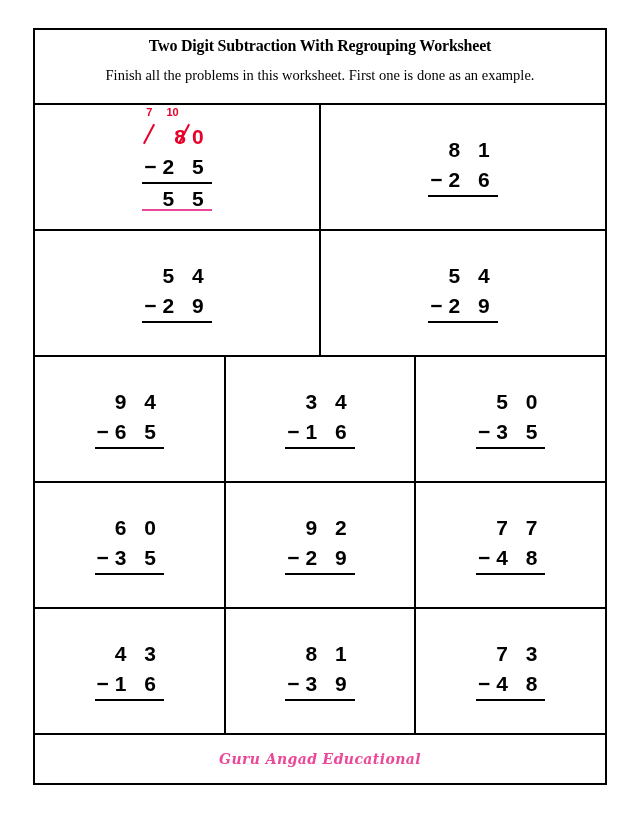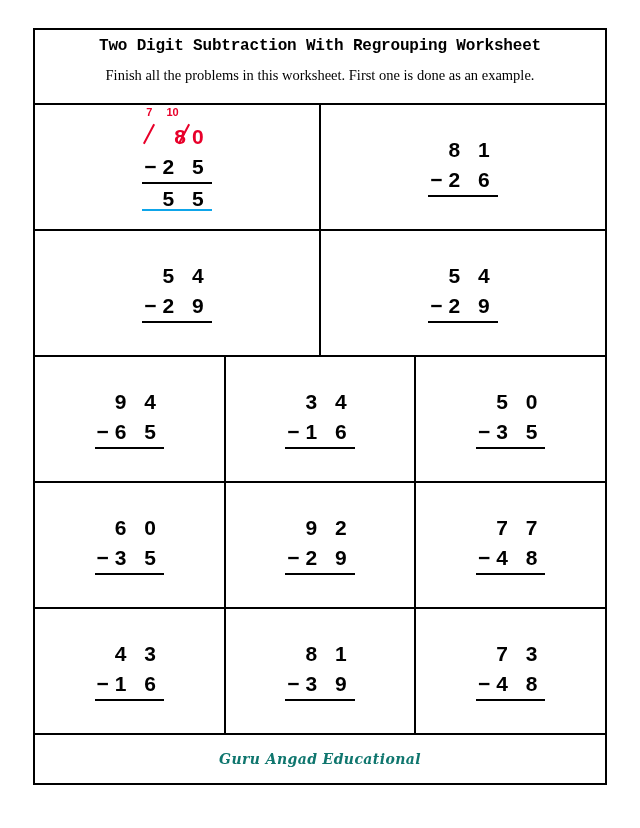--- a/index.html
+++ b/index.html
@@ -26,21 +26,21 @@
   }
   .header {
     border-bottom: 2px solid #000000;
     padding: 6px 6px 7px 6px;
     box-sizing: border-box;
   }
   .title {
     text-align: center;
     font-weight: bold;
     font-size: 16px;
-    font-family: Liberation Mono, monospace;
+    font-family: Liberation Serif, serif;
     letter-spacing: -0.2px;
     margin: 1px 0 5px 0;
   }
   .subtitle {
     text-align: center;
     font-size: 14.5px;
     font-family: "Liberation Serif", serif;
     margin: 12px;
   }
   .grid {
@@ -86,21 +86,21 @@
     display: block;
   }
   .line-bottom {
     display: block;
     border-bottom: 2px solid #000000;
     padding: 0 2px 5px 2px;
   }
   .line-sum {
     display: block;
     padding: 4px 2px 0 2px;
-    border-bottom: 2px solid #0ea5e9;
+    border-bottom: 2px solid #ec4899;
     width: auto;
   }
   .regroup {
     position: absolute;
     top: -17px;
     left: 4px;
     width: 100%;
     font-family: "Liberation Sans", sans-serif;
     font-size: 11px;
     font-weight: bold;
@@ -135,21 +135,21 @@
     height: 48px;
     display: flex;
     align-items: center;
     justify-content: center;
   }
   .brand {
     font-family: "DejaVu Serif", serif;
     font-style: italic;
     font-weight: bold;
     font-size: 14px;
-    color: #0f766e;
+    color: #ec4899;
     letter-spacing: 0.4px;
   }
 </style>
 </head>
 <body>
 
 <div class="sheet">
 
   <div class="header">
     <div class="title">Two Digit Subtraction With Regrouping Worksheet</div>

